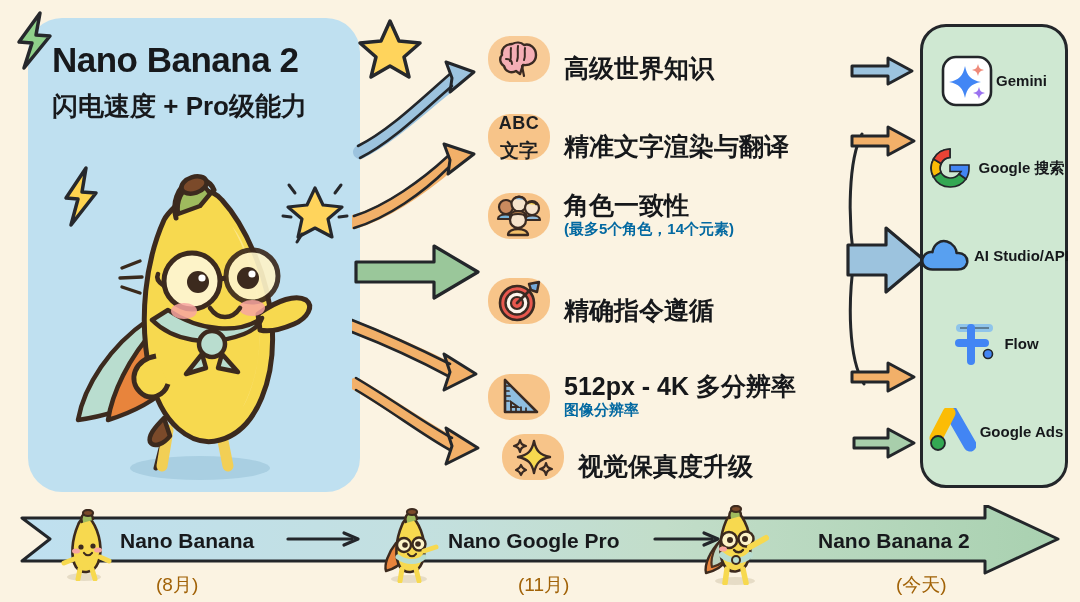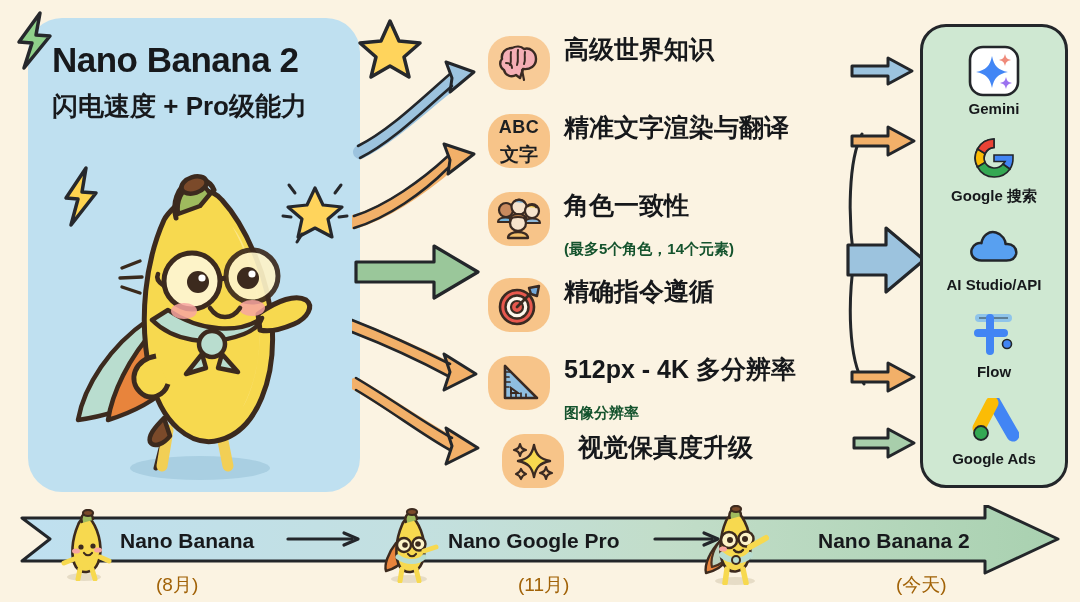--- a/index.html
+++ b/index.html
@@ -37,55 +37,55 @@
   .bolt svg, .star svg { display: block; }
   .star { position: absolute; }
 
   
   .mascot { position: absolute; left: 72px; top: 168px; width: 250px; height: 315px; }
 
   
   .features { position: absolute; left: 488px; top: 36px; width: 360px; }
   .feature-row {
     position: absolute; left: 0;
-    display: flex; align-items: flex-start; gap: 14px;
+    display: flex; align-items: flex-end; gap: 14px;
   }
   .f-icon {
-    width: 62px; height: 54px; flex: 0 0 62px;
+    width: 62px; height: 46px; flex: 0 0 62px;
     border-radius: 22px;
     background: #f7c489;
     display: flex; align-items: center; justify-content: center;
     position: relative;
   }
   .f-icon.brain { background: #f8cb97; }
   .f-text { display: flex; flex-direction: column; justify-content: center; }
   .f-title {
     font-size: 25px; font-weight: 700; color: #16181b;
     line-height: 1.1; white-space: nowrap;
   }
   .f-sub {
-    font-size: 15px; font-weight: 700; color: #14532d;
-    margin-top: 20px; white-space: nowrap;
+    font-size: 15px; font-weight: 700; color: #0369a1;
+    margin-top: 0; white-space: nowrap;
   }
   .abc-wrap { display:flex; flex-direction:column; align-items:center; line-height:1; }
   .abc-top { font-size: 18px; font-weight: 700; color:#1d1f22; letter-spacing:0.5px; }
   .abc-bot { font-size: 19px; font-weight: 700; color:#1d1f22; margin-top:9px; }
 
   
   .panel {
     position: absolute; left: 920px; top: 24px;
     width: 148px; height: 464px;
     background: #cfe8d2;
     border: 3px solid #23262a;
     border-radius: 26px;
     display: flex; flex-direction: column;
     align-items: center; justify-content: space-around;
     padding: 10px 0;
   }
-  .product { display: flex; flex-direction: column; align-items: center; gap: 3px; }
+  .product { display: flex; flex-direction: row; align-items: center; gap: 3px; }
   .p-icon { width: 52px; height: 52px; display:flex; align-items:center; justify-content:center; }
   .p-label { font-size: 15px; font-weight: 700; color: #16181b; white-space: nowrap; }
 
   
   .timeline { position: absolute; left: 0; top: 505px; width: 1080px; height: 97px; }
   .tl-label {
     position: absolute; font-size: 21px; font-weight: 700; color: #17191c;
     white-space: nowrap;
   }
   .tl-date {
@@ -303,21 +303,21 @@
           <circle cx="20" cy="23" r="6" fill="#e8584e" stroke="#3a2a22" stroke-width="2.2"></circle>
           <path d="M20 23 L36 7" stroke="#3a2a22" stroke-width="2.8" stroke-linecap="round"></path>
           <path d="M32 4 L42 2 L40 12 L34 10 Z" fill="#74a8d8" stroke="#3a2a22" stroke-width="2.4" stroke-linejoin="round"></path>
         </svg>
       </div>
       <div class="f-text">
         <div class="f-title">精确指令遵循</div>
       </div>
     </div>
 
-    <div class="feature-row" style="top:320px;">
+    <div class="feature-row" style="top:337px;">
       <div class="f-icon">
         <svg width="42" height="40" viewBox="0 0 42 40">
           <path d="M7 3 L7 35 L39 35 Z" fill="#8fbee0" stroke="#3a2a22" stroke-width="2.6" stroke-linejoin="round"></path>
           <path d="M13 25 L13 30 L20 30 Z" fill="none" stroke="#3a2a22" stroke-width="2"></path>
           <g stroke="#3a2a22" stroke-width="1.7" stroke-linecap="round">
             <line x1="7" y1="9" x2="12" y2="9"></line>
             <line x1="7" y1="14" x2="11" y2="14"></line>
             <line x1="7" y1="19" x2="12" y2="19"></line>
             <line x1="7" y1="24" x2="11" y2="24"></line>
             <line x1="13" y1="35" x2="13" y2="30"></line>

